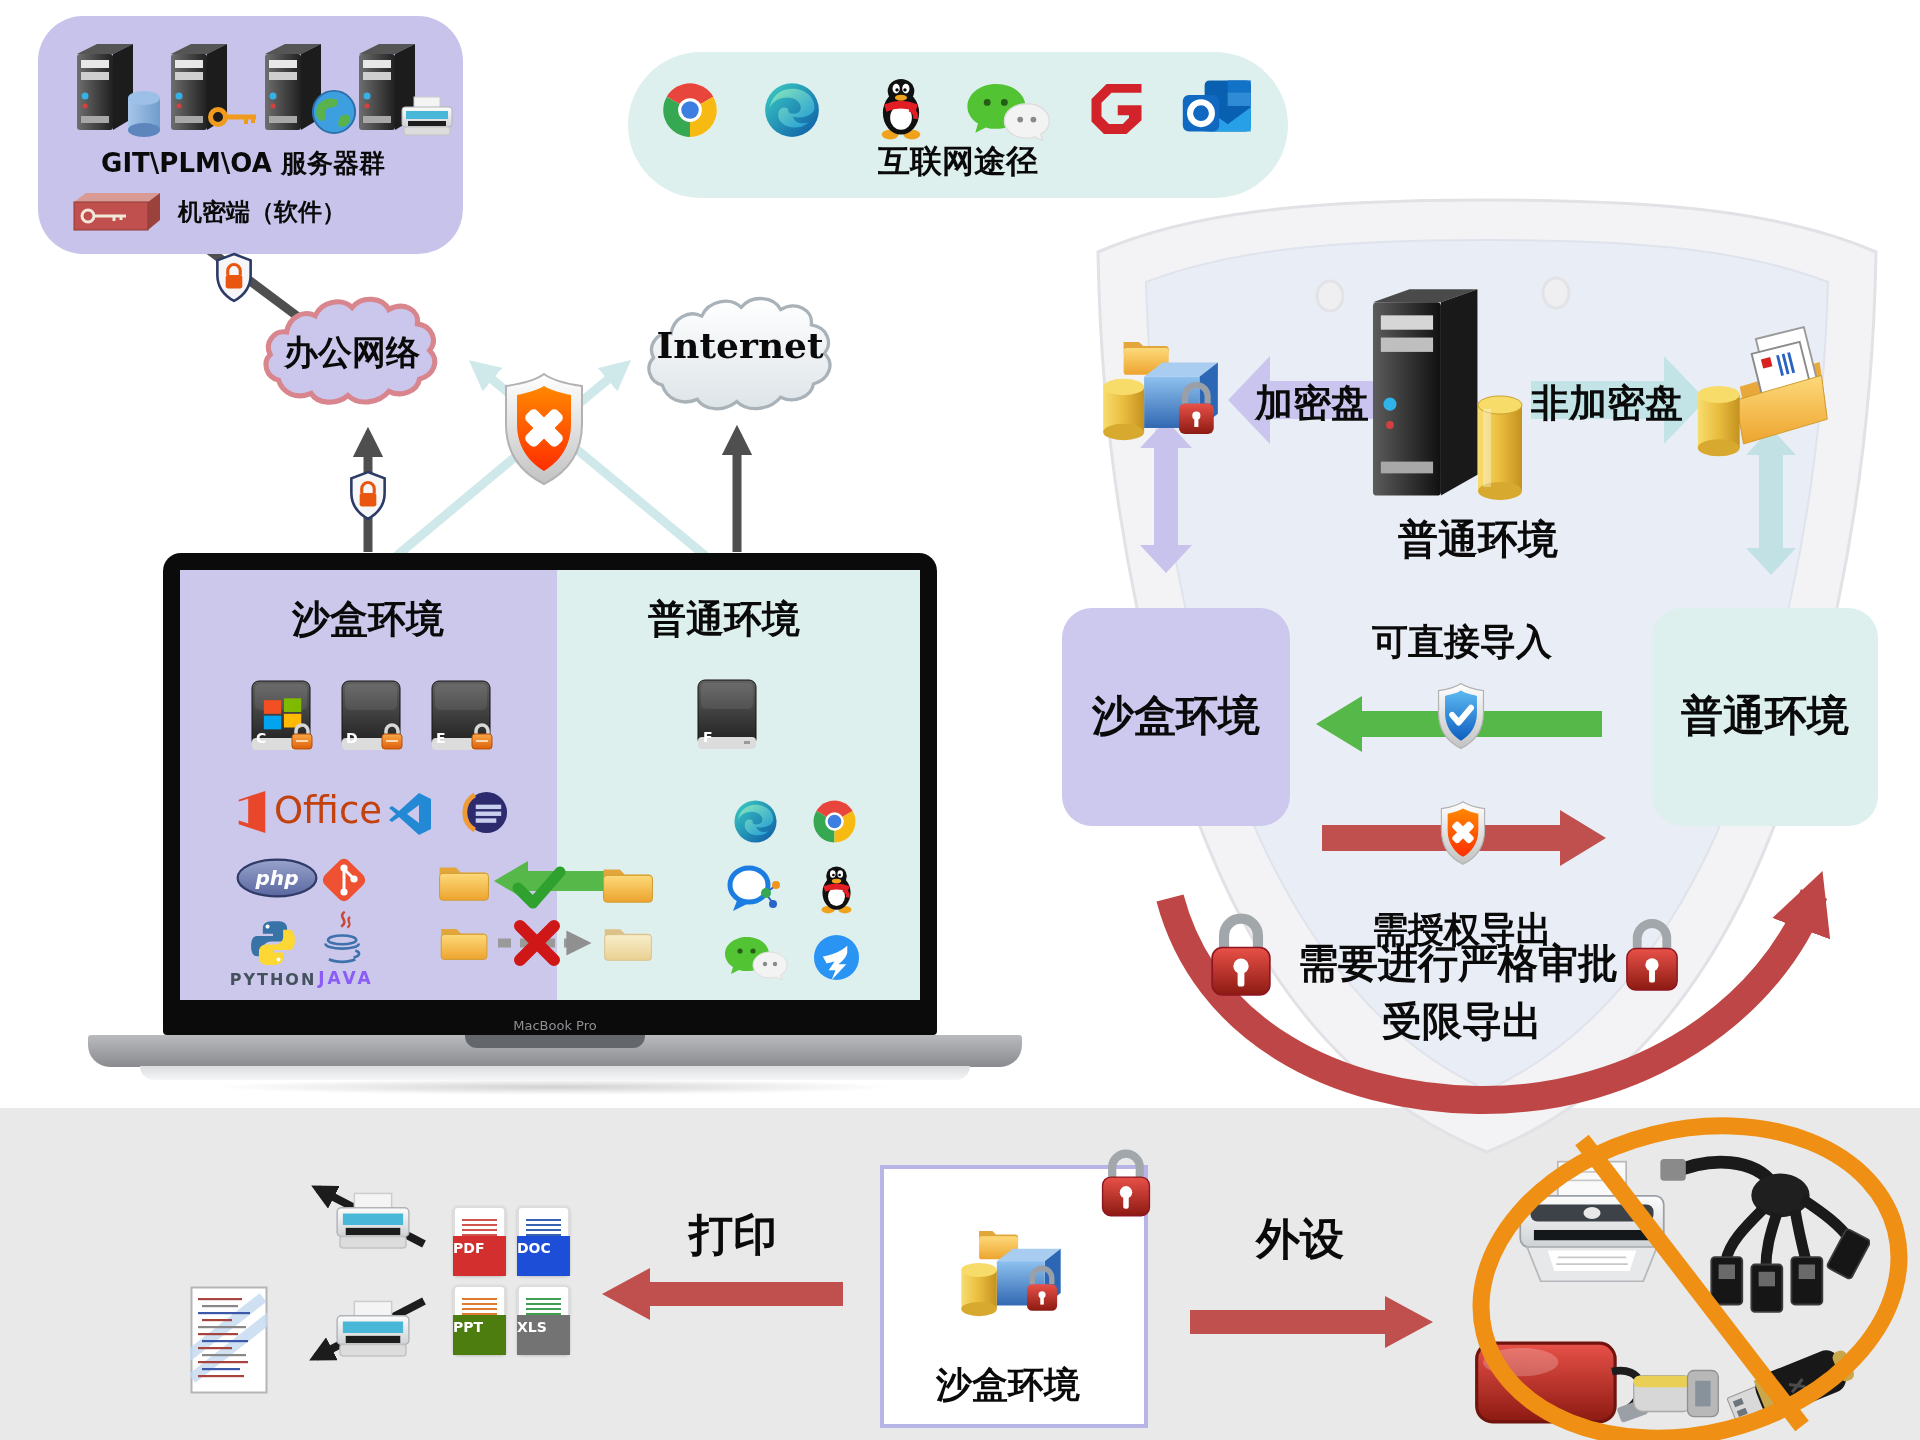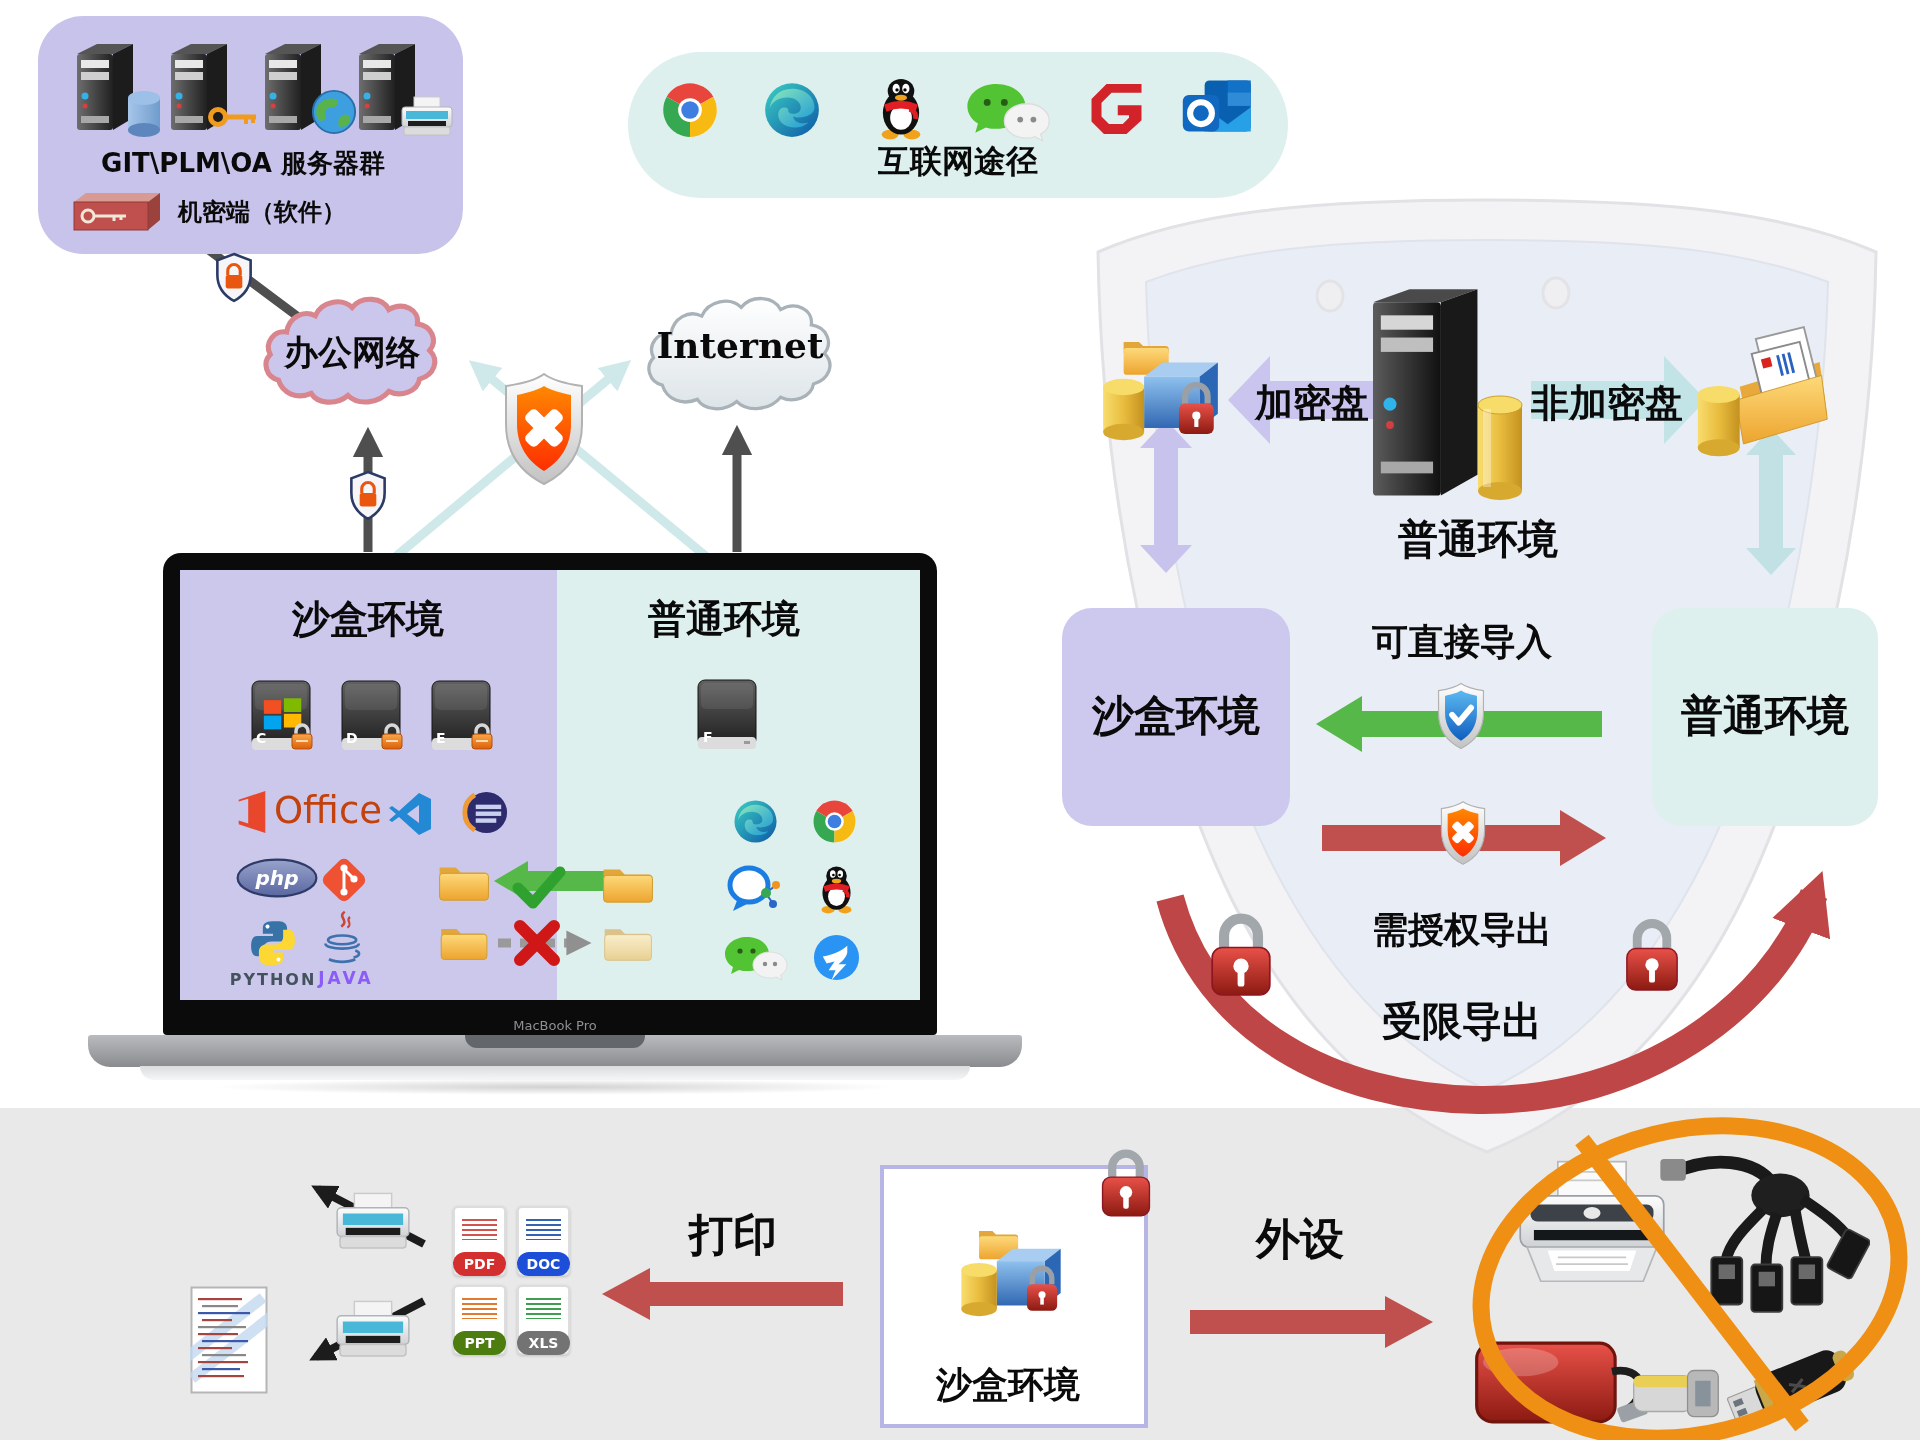--- a/index.html
+++ b/index.html
@@ -3,21 +3,21 @@
 <meta charset="utf-8">
 <style>
 html,body{margin:0;padding:0}
 #stage{position:relative;width:1920px;height:1440px;background:#fff;overflow:hidden;font-family:"DejaVu Sans",sans-serif}
 .abs{position:absolute}
 .txt{position:absolute;font-weight:bold;color:#0a0a0a;white-space:nowrap;transform:translateX(-50%)}
 .dl{position:absolute;color:#fff;font-weight:bold;font-size:14px;font-family:"DejaVu Sans",sans-serif}
 .box{position:absolute}
 .badge{position:absolute;width:49px;height:66px;background:#fff;border:2px solid #ddd;border-radius:5px;box-shadow:0 1px 3px rgba(0,0,0,.18)}
 .badge .blines{position:absolute;left:7px;top:8px;right:7px;height:24px}
-.badge .bband{position:absolute;left:-2px;right:-2px;bottom:-2px;height:24px;border-radius:12px;color:#fff;font-weight:bold;font-size:14px;text-align:center;line-height:24px}
+.badge .bband{position:absolute;left:-2px;right:-2px;bottom:-2px;height:40px;border-radius:0;color:#fff;font-weight:bold;font-size:14px;line-height:24px}
 </style>
 </head>
 <body>
 
 <div id="stage">
 
   <div class="abs" style="left:0;top:1108px;width:1920px;height:332px;background:#e9e9e9"></div>
 
   <svg class="abs" style="width:0;height:0" aria-hidden="true">
     <defs>
@@ -661,20 +661,21 @@
   <svg class="abs" style="left:1438px;top:800px" width="50" height="66">
       <use href="#i-shieldx" width="50" height="66"></use>
     </svg>
 
   <svg class="abs" style="left:1202px;top:895px" width="78" height="122">
       <use href="#i-padlock" width="78" height="122"></use>
     </svg>
   <svg class="abs" style="left:1618px;top:897px" width="68" height="118">
       <use href="#i-padlock" width="68" height="118"></use>
     </svg>
+  <div class="txt" style="left:1458px;top:936px;font-size:40px">需要进行严格审批</div>
   <div class="txt" style="left:1462px;top:994px;font-size:40px">受限导出</div>
 
   <svg class="abs" style="left:190px;top:1286px" width="78" height="108">
       <use href="#i-watermark" width="78" height="108"></use>
     </svg>
   <svg class="abs" style="left:326px;top:1192px" width="94" height="66">
       <use href="#i-printer" width="94" height="66"></use>
     </svg>
   <svg class="abs" style="left:326px;top:1300px" width="94" height="66">
       <use href="#i-printer" width="94" height="66"></use>

